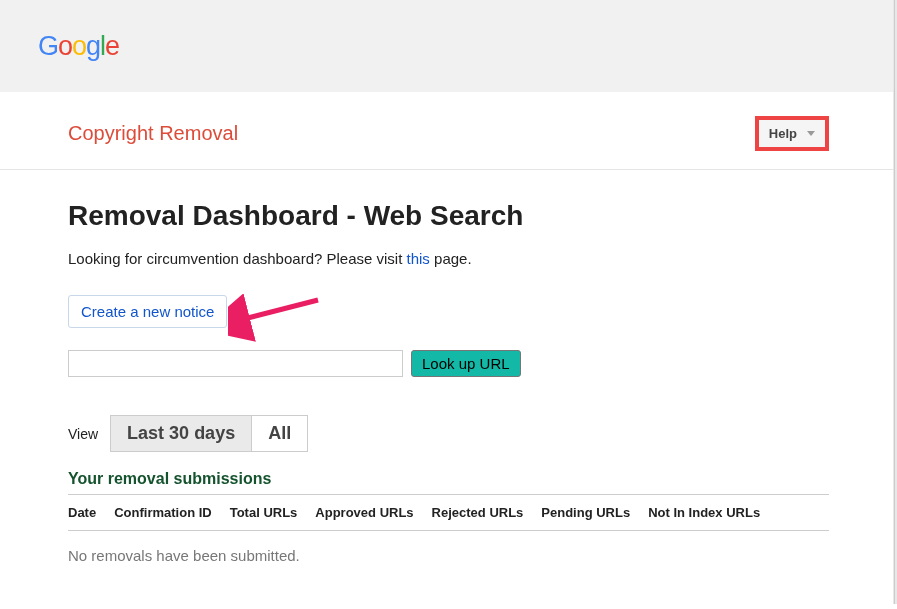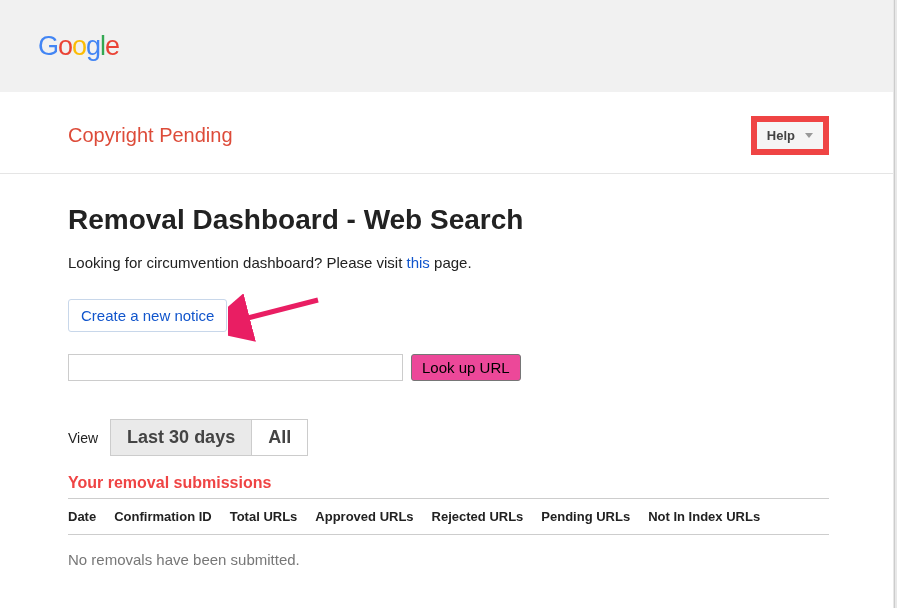--- a/index.html
+++ b/index.html
@@ -9,64 +9,64 @@
     .logo { font-size: 27px; font-weight: 500; font-family: Arial, sans-serif; letter-spacing: -1px; }
     .logo .g1 { color: #4285F4; }
     .logo .o1 { color: #EA4335; }
     .logo .o2 { color: #FBBC05; }
     .logo .g2 { color: #4285F4; }
     .logo .l  { color: #34A853; }
     .logo .e  { color: #EA4335; }
     
     .header-row { display: flex; justify-content: space-between; align-items: center; padding: 24px 68px 18px 68px; border-bottom: 1px solid #e5e5e5; }
     .page-type { color: #dd4b39; font-size: 20px; font-weight: 400; }
-    .help-btn { background: #f5f5f5; border: 6px solid #ef4444; padding: 6px 10px; font-size: 13px; font-weight: bold; color: #444; display: flex; align-items: center; gap: 10px; cursor: pointer; }
+    .help-btn { background: #f5f5f5; border: 4px solid #ef4444; padding: 6px 10px; font-size: 13px; font-weight: bold; color: #444; display: flex; align-items: center; gap: 10px; cursor: pointer; }
     .help-btn .caret { width: 0; height: 0; border-left: 4px solid transparent; border-right: 4px solid transparent; border-top: 5px solid #999; }
     
     .content { padding: 30px 68px 40px 68px; }
     .title { font-size: 28px; font-weight: bold; color: #222; margin-bottom: 18px; }
     .subtext { font-size: 15px; color: #222; margin-bottom: 28px; }
     .subtext a { color: #1155cc; text-decoration: none; }
     
     .create-notice { display: inline-block; border: 1px solid #c8d7ea; border-radius: 3px; padding: 7px 12px; color: #1155cc; font-size: 15px; background: #fff; cursor: pointer; margin-bottom: 22px; position: relative; }
     
     .arrow-annotation { position: absolute; left: 228px; top: 294px; pointer-events: none; }
     
     .lookup-row { display: flex; gap: 8px; margin-bottom: 38px; }
     .lookup-input { width: 335px; height: 27px; border: 1px solid #ccc; padding: 3px 6px; font-size: 13px; }
-    .lookup-btn { background: #ec4899; border: 1px solid #767676; border-radius: 3px; padding: 4px 10px; font-size: 15px; cursor: pointer; }
+    .lookup-btn { background: #14b8a6; border: 1px solid #767676; border-radius: 3px; padding: 4px 10px; font-size: 15px; cursor: pointer; }
     
     .view-row { display: flex; align-items: center; gap: 12px; margin-bottom: 18px; }
     .view-label { font-size: 14px; color: #222; }
     .tabs { display: flex; }
     .tab { border: 1px solid #ccc; padding: 7px 16px; font-size: 18px; font-weight: bold; color: #444; cursor: pointer; background: #fff; }
     .tab.active { background: #eaeaea; }
     .tab + .tab { border-left: none; }
     
-    .submissions-title { font-size: 16px; font-weight: bold; color: #ef4444; border-bottom: 1px solid #cdcdcd; padding-bottom: 6px; margin-bottom: 10px; }
+    .submissions-title { font-size: 16px; font-weight: bold; color: #14532d; border-bottom: 1px solid #cdcdcd; padding-bottom: 6px; margin-bottom: 10px; }
     .table-header { display: flex; gap: 18px; font-size: 13px; font-weight: bold; color: #222; padding-bottom: 10px; border-bottom: 1px solid #cdcdcd; margin-bottom: 16px; }
     .empty-msg { font-size: 15px; color: #777; }
     
     .right-edge { position: absolute; right: 0; top: 0; width: 4px; height: 609px; background: #e8e8e8; }
     .right-edge-inner { position: absolute; right: 2px; top: 0; width: 1px; height: 609px; background: #ccc; }
   </style>
 </head>
 <body>
 
 <div class="right-edge"></div>
 <div class="right-edge-inner"></div>
 
 <div class="topbar">
   <div class="logo">
     <span class="g1">G</span><span class="o1">o</span><span class="o2">o</span><span class="g2">g</span><span class="l">l</span><span class="e">e</span>
   </div>
 </div>
 
 <div class="header-row">
-  <div class="page-type">Copyright Pending</div>
+  <div class="page-type">Copyright Removal</div>
   <button class="help-btn">
     <span>Help</span>
     <span class="caret"></span>
   </button>
 </div>
 
 <div class="content">
   <h1 class="title">Removal Dashboard - Web Search</h1>
   
   <p class="subtext">

